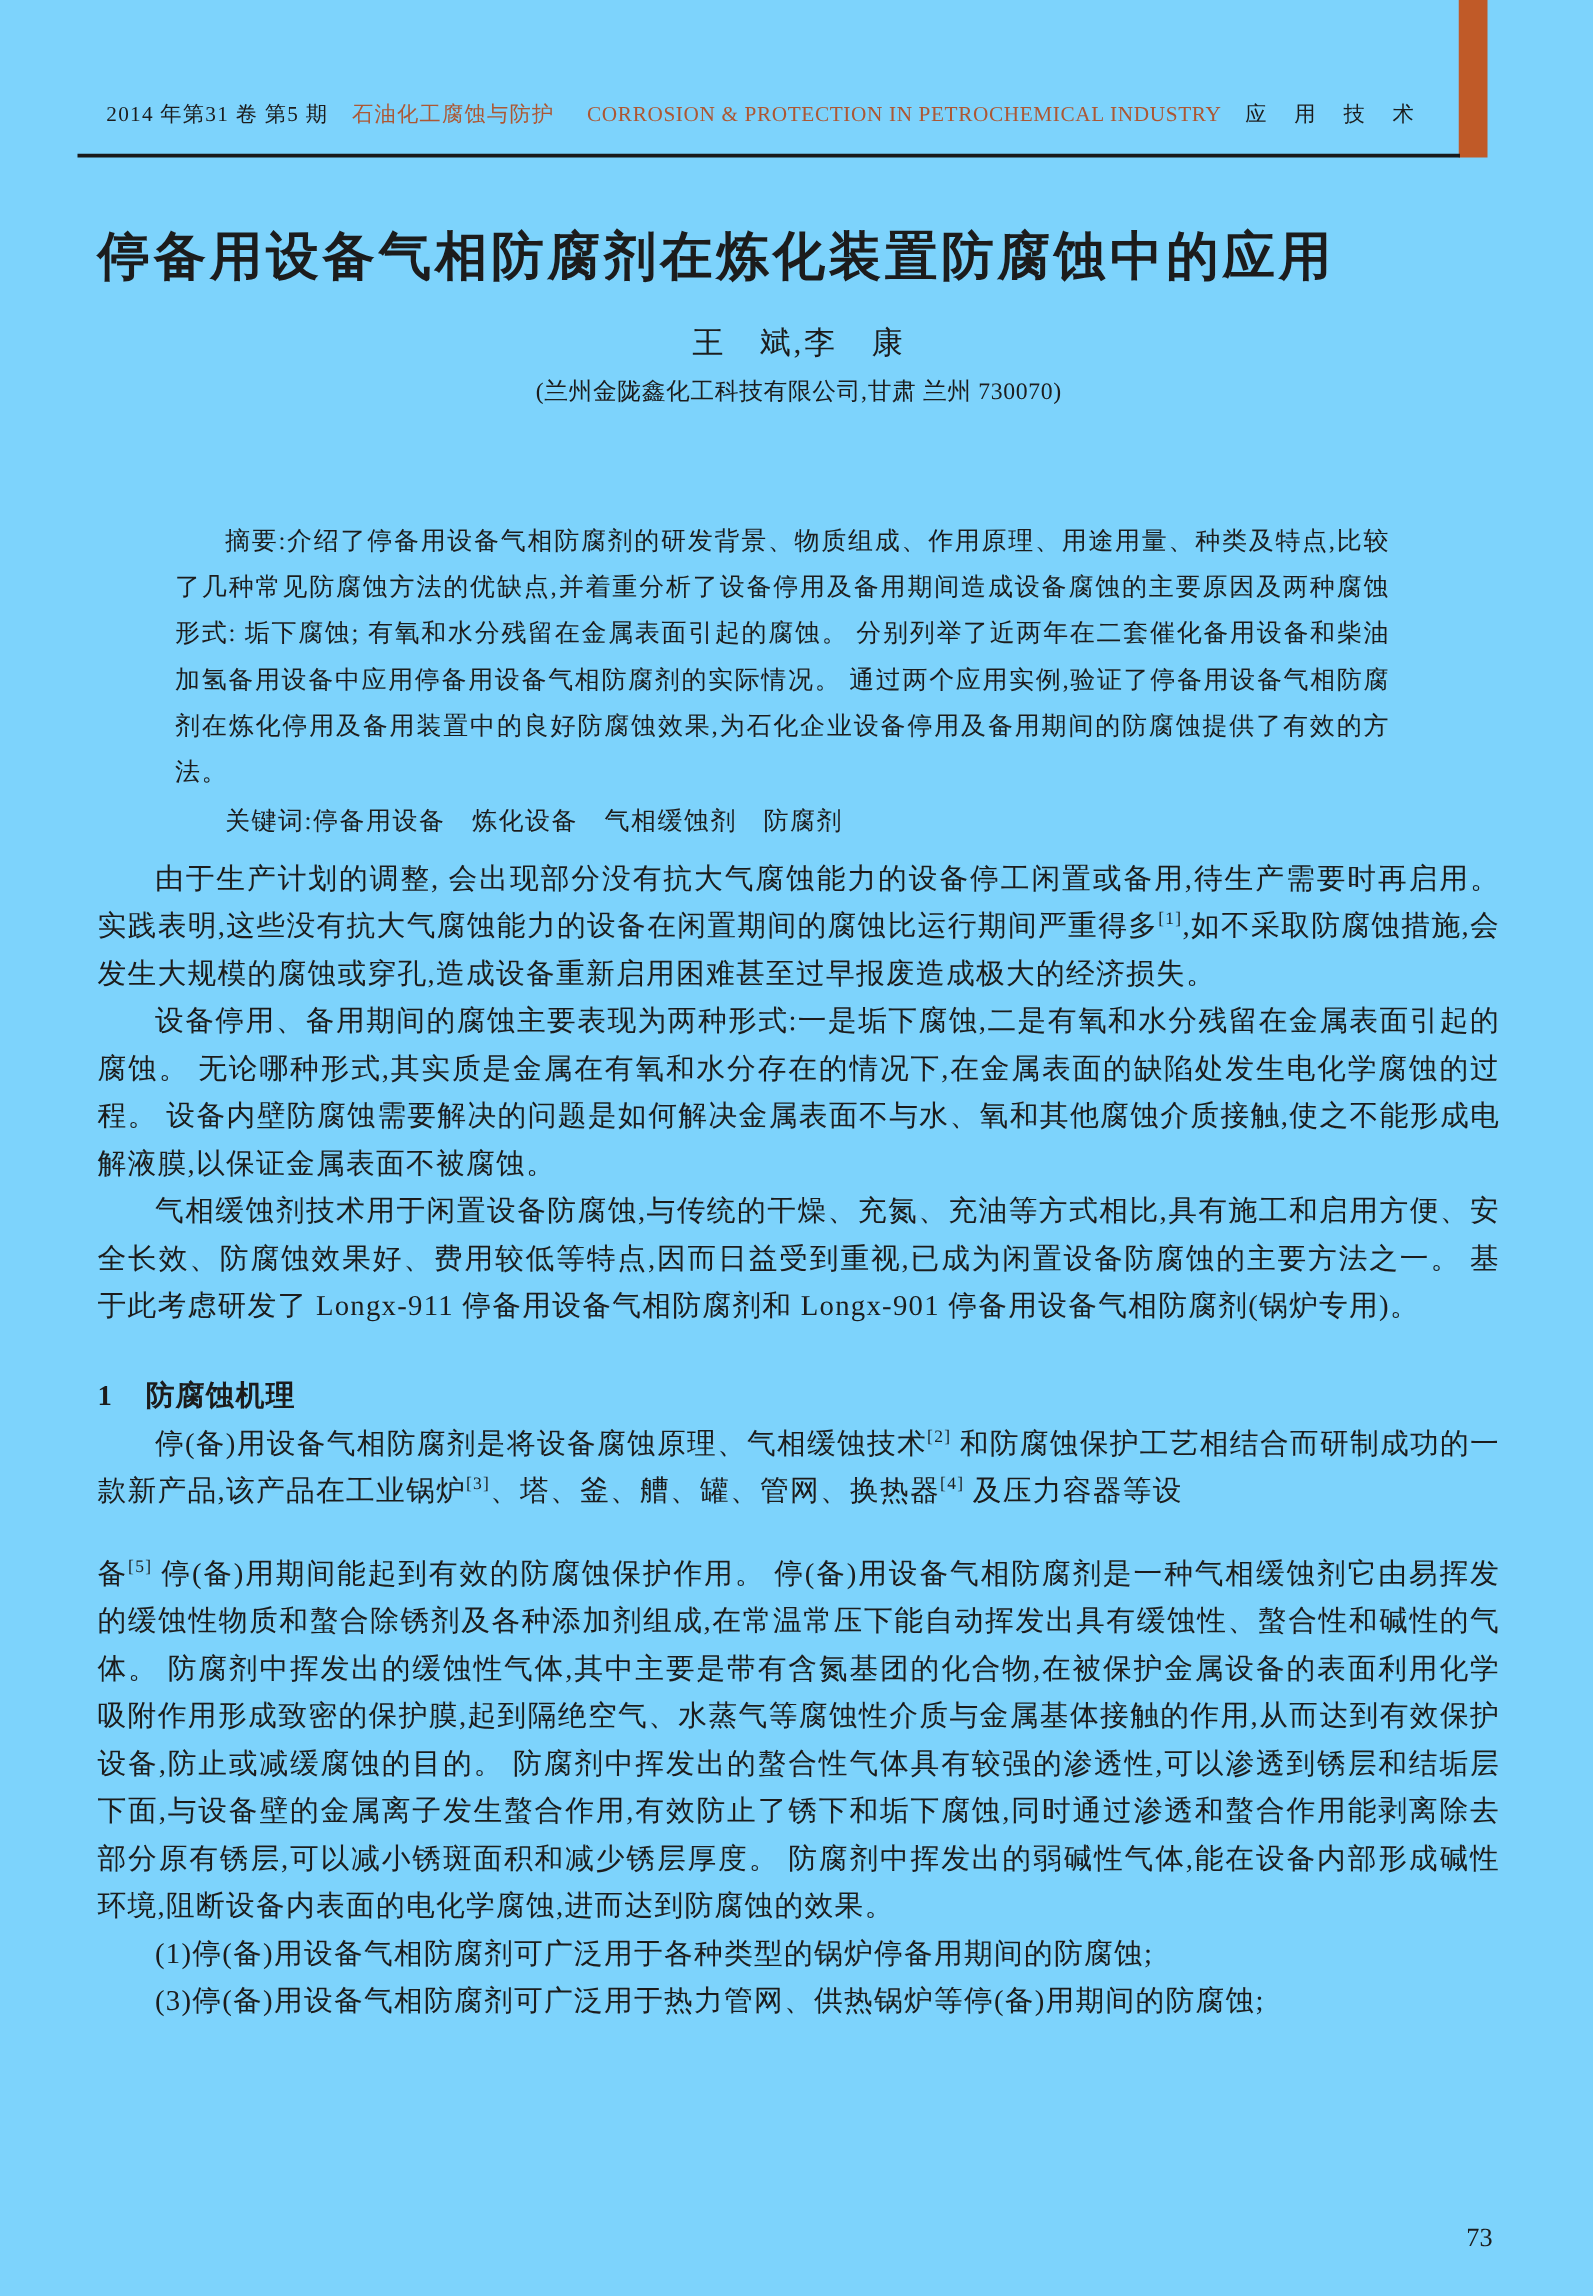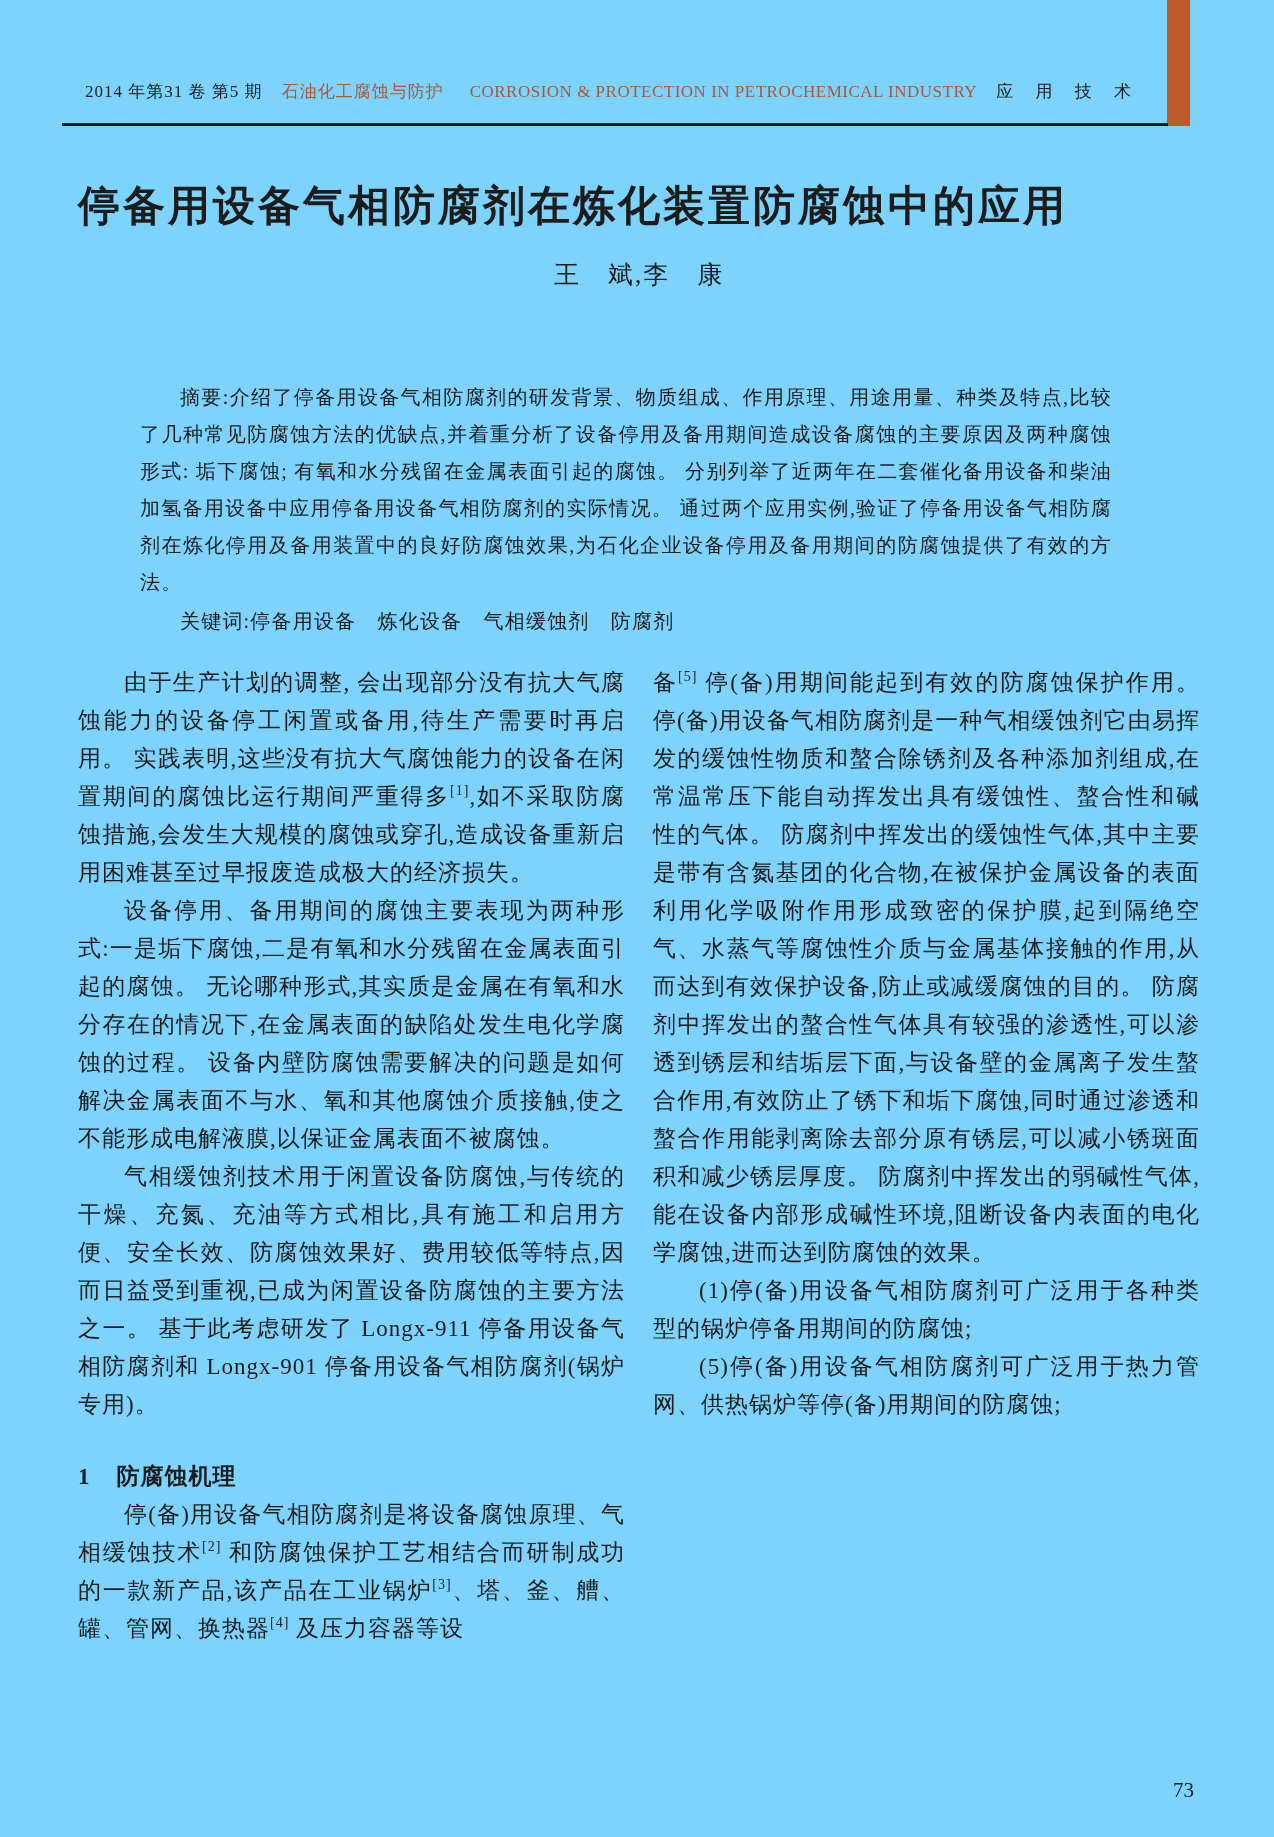--- a/index.html
+++ b/index.html
@@ -38,21 +38,21 @@
   .abstract{
     margin:89px 88px 0 62px;
     font-size:20px;line-height:37px;letter-spacing:1.2px;
     text-align:justify;text-indent:2em;
   }
   .keywords{
     margin:2px 88px 0 62px;
     font-size:20px;line-height:37px;letter-spacing:1.2px;text-indent:2em;
   }
   .keywords .kw-text{white-space:pre-wrap;}
-  .columns{margin-top:24px;display:flex;gap:28px;}
+  .columns{margin-top:8px;display:flex;gap:28px;flex-direction:column;}
   .col{flex:1;min-width:0;font-size:23px;line-height:38px;letter-spacing:1px;text-align:justify;}
   .para{margin:0;text-indent:2em;}
   .para.noindent{text-indent:0;}
   .para sup{font-size:14px;line-height:0;}
   .sec-heading{margin-top:34px;font-weight:600;font-size:23px;line-height:38px;}
   .sec-num{margin-right:26px;}
   .footnote{margin-top:26px;font-size:19px;line-height:33px;letter-spacing:0.3px;}
   .footnote-rule{width:253px;height:2px;background:var(--rule,#1a1a1a);margin-bottom:8px;}
   .footnote p{margin:0;text-align:justify;}
   .pageno{position:absolute;top:1778px;right:80px;font-size:21px;}
@@ -68,38 +68,39 @@
     <span class="issue">2014 年第31 卷 第5 期</span>
     <span class="journal"><span class="cn">石油化工腐蚀与防护</span><span class="en">CORROSION &amp; PROTECTION IN PETROCHEMICAL INDUSTRY</span></span>
     <span class="section">应 用 技 术</span>
   </div>
 
   <div class="rule"></div>
 
   <div class="content">
     <h1 class="title">停备用设备气相防腐剂在炼化装置防腐蚀中的应用</h1>
     <div class="authors">王　斌,李　康</div>
+    <div class="affiliation">(兰州金陇鑫化工科技有限公司,甘肃 兰州 730070)</div>
 
     <div class="abstract"><span class="abs-label">摘要:</span><span class="abs-text">介绍了停备用设备气相防腐剂的研发背景、物质组成、作用原理、用途用量、种类及特点,比较了几种常见防腐蚀方法的优缺点,并着重分析了设备停用及备用期间造成设备腐蚀的主要原因及两种腐蚀形式: 垢下腐蚀; 有氧和水分残留在金属表面引起的腐蚀。 分别列举了近两年在二套催化备用设备和柴油加氢备用设备中应用停备用设备气相防腐剂的实际情况。 通过两个应用实例,验证了停备用设备气相防腐剂在炼化停用及备用装置中的良好防腐蚀效果,为石化企业设备停用及备用期间的防腐蚀提供了有效的方法。</span></div>
 
     <div class="keywords"><span class="kw-label">关键词:</span><span class="kw-text">停备用设备　炼化设备　气相缓蚀剂　防腐剂</span></div>
 
     <div class="columns">
       <div class="col" id="col-left">
           <p class="para">由于生产计划的调整, 会出现部分没有抗大气腐蚀能力的设备停工闲置或备用,待生产需要时再启用。 实践表明,这些没有抗大气腐蚀能力的设备在闲置期间的腐蚀比运行期间严重得多<sup>[1]</sup>,如不采取防腐蚀措施,会发生大规模的腐蚀或穿孔,造成设备重新启用困难甚至过早报废造成极大的经济损失。</p>
           <p class="para">设备停用、备用期间的腐蚀主要表现为两种形式:一是垢下腐蚀,二是有氧和水分残留在金属表面引起的腐蚀。 无论哪种形式,其实质是金属在有氧和水分存在的情况下,在金属表面的缺陷处发生电化学腐蚀的过程。 设备内壁防腐蚀需要解决的问题是如何解决金属表面不与水、氧和其他腐蚀介质接触,使之不能形成电解液膜,以保证金属表面不被腐蚀。</p>
           <p class="para">气相缓蚀剂技术用于闲置设备防腐蚀,与传统的干燥、充氮、充油等方式相比,具有施工和启用方便、安全长效、防腐蚀效果好、费用较低等特点,因而日益受到重视,已成为闲置设备防腐蚀的主要方法之一。 基于此考虑研发了 Longx-911 停备用设备气相防腐剂和 Longx-901 停备用设备气相防腐剂(锅炉专用)。</p>
           <div class="sec-heading"><span class="sec-num">1</span><span>防腐蚀机理</span></div>
           <p class="para">停(备)用设备气相防腐剂是将设备腐蚀原理、气相缓蚀技术<sup>[2]</sup> 和防腐蚀保护工艺相结合而研制成功的一款新产品,该产品在工业锅炉<sup>[3]</sup>、塔、釜、艚、罐、管网、换热器<sup>[4]</sup> 及压力容器等设</p>
         </div>
       <div class="col">
         <div id="col-right-body">
             <p class="para noindent">备<sup>[5]</sup> 停(备)用期间能起到有效的防腐蚀保护作用。 停(备)用设备气相防腐剂是一种气相缓蚀剂它由易挥发的缓蚀性物质和螯合除锈剂及各种添加剂组成,在常温常压下能自动挥发出具有缓蚀性、螯合性和碱性的气体。 防腐剂中挥发出的缓蚀性气体,其中主要是带有含氮基团的化合物,在被保护金属设备的表面利用化学吸附作用形成致密的保护膜,起到隔绝空气、水蒸气等腐蚀性介质与金属基体接触的作用,从而达到有效保护设备,防止或减缓腐蚀的目的。 防腐剂中挥发出的螯合性气体具有较强的渗透性,可以渗透到锈层和结垢层下面,与设备壁的金属离子发生螯合作用,有效防止了锈下和垢下腐蚀,同时通过渗透和螯合作用能剥离除去部分原有锈层,可以减小锈斑面积和减少锈层厚度。 防腐剂中挥发出的弱碱性气体,能在设备内部形成碱性环境,阻断设备内表面的电化学腐蚀,进而达到防腐蚀的效果。</p>
             <p class="para">(1)停(备)用设备气相防腐剂可广泛用于各种类型的锅炉停备用期间的防腐蚀;</p>
-            <p class="para">(5)停(备)用设备气相防腐剂可广泛用于热力管网、供热锅炉等停(备)用期间的防腐蚀;</p>
+            <p class="para">(3)停(备)用设备气相防腐剂可广泛用于热力管网、供热锅炉等停(备)用期间的防腐蚀;</p>
           </div>
       </div>
     </div>
   </div>
 
   <div class="pageno">73</div>
 
 </div>
 
 </body></html>

